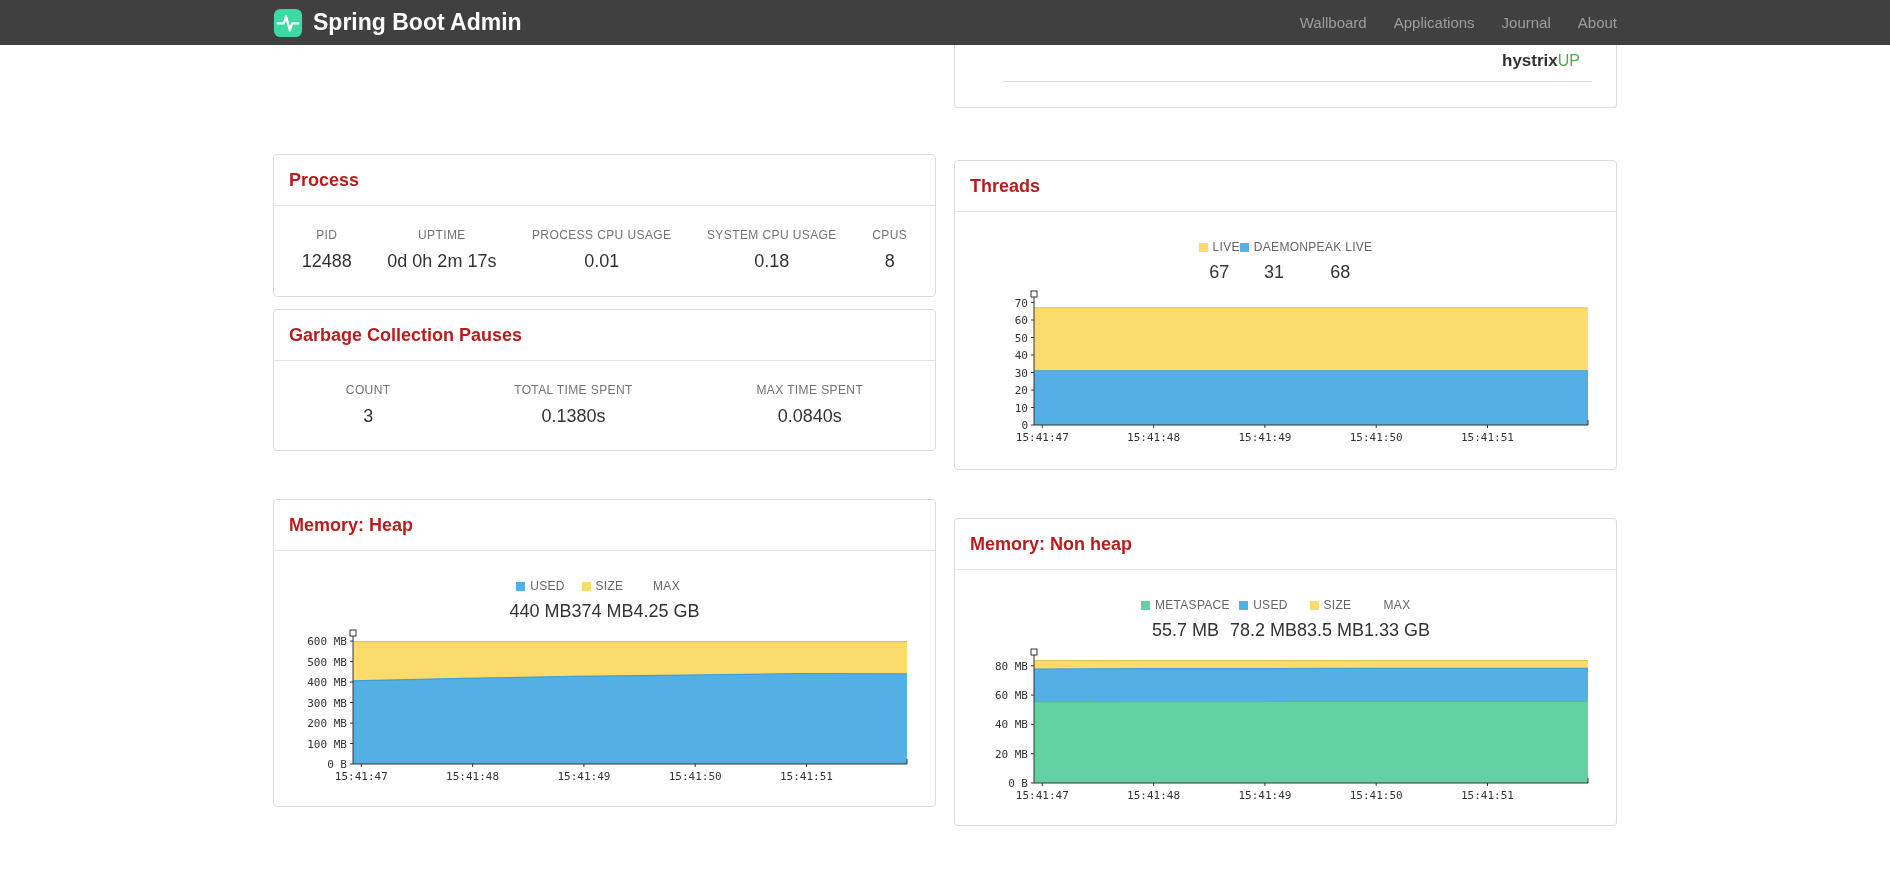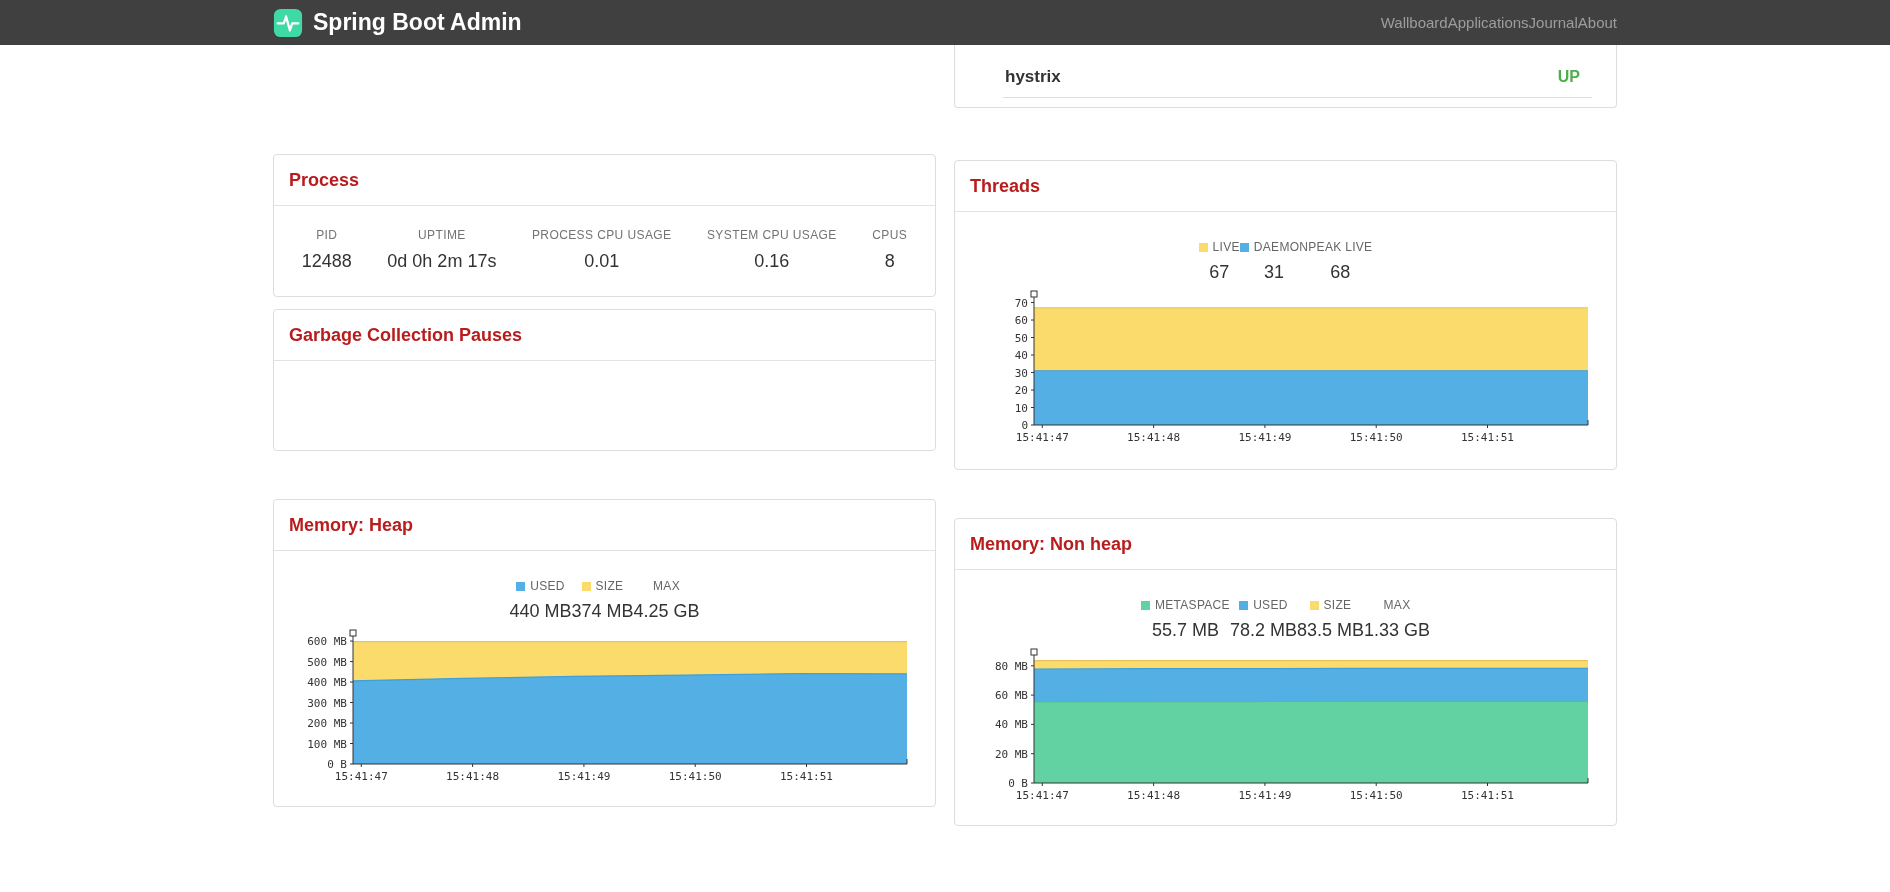--- a/index.html
+++ b/index.html
@@ -4,21 +4,21 @@
 <style>
   *{box-sizing:border-box;margin:0;padding:0}
   html,body{background:#fff}
   body{font-family:"Liberation Sans",sans-serif;color:#333;min-height:892px;width:1890px;overflow-x:hidden}
 
   
   .navbar{height:45px;background:#404040}
   .navbar-inner{width:1344px;margin:0 auto;height:100%;display:flex;align-items:center;justify-content:space-between}
   .brand{display:flex;align-items:center;gap:10px;color:#fff;font-size:23px;font-weight:bold;text-decoration:none;cursor:pointer}
   .brand-icon{display:flex;align-items:center}
-  .nav-links{display:flex;align-items:flex-end}
+  .nav-links{display:flex;gap:27px;align-items:flex-end}
   .nav-link{color:#9d9d9d;font-size:15px;text-decoration:none;cursor:pointer}
 
   
   .container{width:1344px;margin:0 auto 72px;display:flex;gap:18px;align-items:flex-start}
   .col{width:663px;display:flex;flex-direction:column}
 
   
   .panel{border:1px solid #ddd;border-radius:4px;background:#fff;width:100%}
   .panel-header{padding:14px 15px;font-size:18px;font-weight:bold;color:#b91c1c;border-bottom:1px solid #e3e3e3;line-height:22px}
   .mt-109{margin-top:109px}.mt-46{margin-top:52px}.mt-25{margin-top:12px}.mt-48{margin-top:48px}
@@ -36,23 +36,23 @@
   .legend-label{font-size:12px;color:#666;display:flex;align-items:center;justify-content:center;gap:5px;letter-spacing:.3px}
   .swatch{width:9px;height:9px;display:inline-block}
   .legend-value{font-size:18px;color:#333;margin-top:8px}
 
   
   .chart{display:block;margin:6px auto 0}
   svg text.tick{font-family:"DejaVu Sans Mono",monospace;font-size:11px;fill:#333}
 
   
   .health-fragment{border:1px solid #ddd;border-top:none;border-radius:0 0 4px 4px;height:63px;padding-top:4px}
-  .health-row{margin:16px 24px 0 48px;padding:2px 12px 10px 2px;border-bottom:1px solid #ddd;display:flex;justify-content:space-between;align-items:center}
+  .health-row{margin:0 24px 0 48px;padding:2px 12px 10px 2px;border-bottom:1px solid #ddd;display:flex;justify-content:flex-end;align-items:center}
   .health-name{font-size:17px;font-weight:600;color:#333}
-  .health-status{font-size:16px;font-weight:bold}
+  .health-status{font-size:16px;font-weight:normal}
 </style>
 </head>
 <body>
 
 <div class="navbar">
   <div class="navbar-inner">
     <a class="brand">
       <span class="brand-icon">
         <svg width="30" height="30" viewBox="0 0 32 32">
           <rect x="1" y="1" width="30" height="30" rx="7" fill="#3ed9a4"></rect>
@@ -84,31 +84,45 @@
         <div class="metric">
           <div class="metric-label">UPTIME</div>
           <div class="metric-value">0d 0h 2m 17s</div>
         </div>
         <div class="metric">
           <div class="metric-label">PROCESS CPU USAGE</div>
           <div class="metric-value">0.01</div>
         </div>
         <div class="metric">
           <div class="metric-label">SYSTEM CPU USAGE</div>
-          <div class="metric-value">0.16</div>
+          <div class="metric-value">0.18</div>
         </div>
         <div class="metric">
           <div class="metric-label">CPUS</div>
           <div class="metric-value">8</div>
         </div>
       </div>
     </section>
 
     <section class="panel h-142 mt-25">
       <header class="panel-header">Garbage Collection Pauses</header>
+      <div class="metrics">
+        <div class="metric">
+          <div class="metric-label">COUNT</div>
+          <div class="metric-value">3</div>
+        </div>
+        <div class="metric">
+          <div class="metric-label">TOTAL TIME SPENT</div>
+          <div class="metric-value">0.1380s</div>
+        </div>
+        <div class="metric">
+          <div class="metric-label">MAX TIME SPENT</div>
+          <div class="metric-value">0.0840s</div>
+        </div>
+      </div>
     </section>
 
     <section class="panel h-308 mt-48">
       <header class="panel-header">Memory: Heap</header>
       <div class="legend">
         <div class="legend-item">
           <div class="legend-label">
               <span class="swatch" style="background: rgb(84, 176, 228);"></span>
               <span>USED</span>
             </div>

